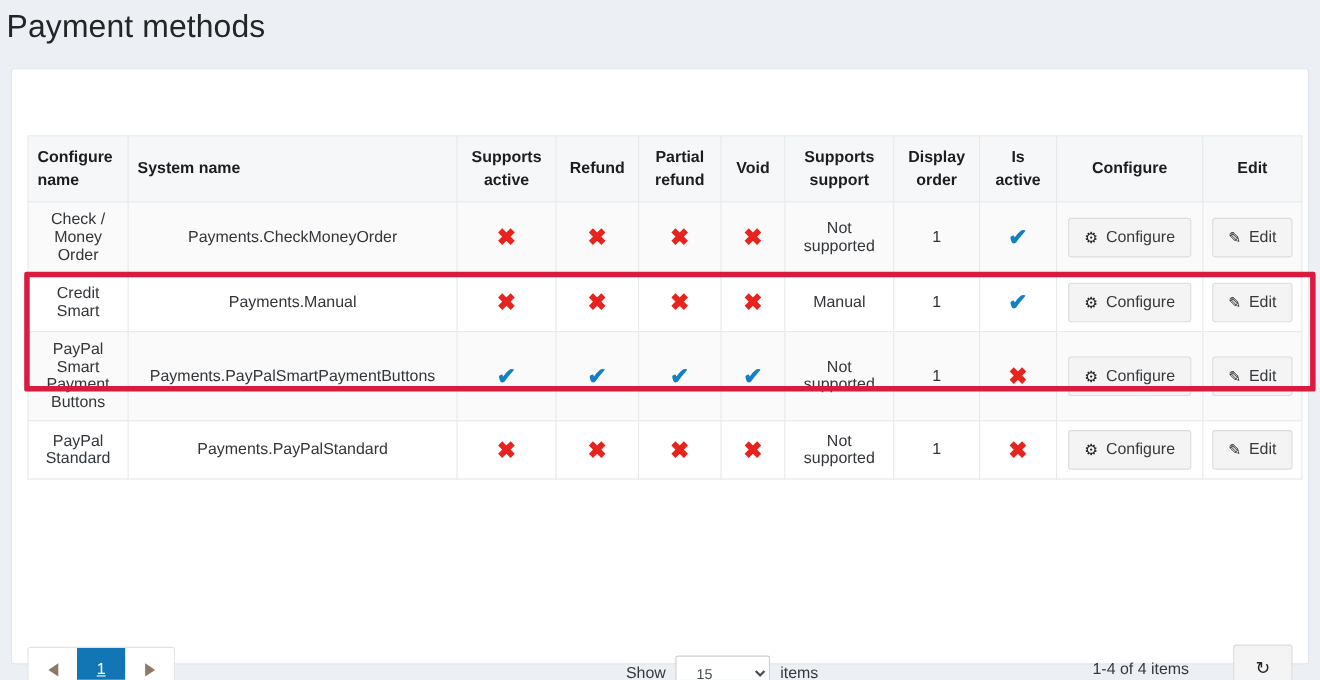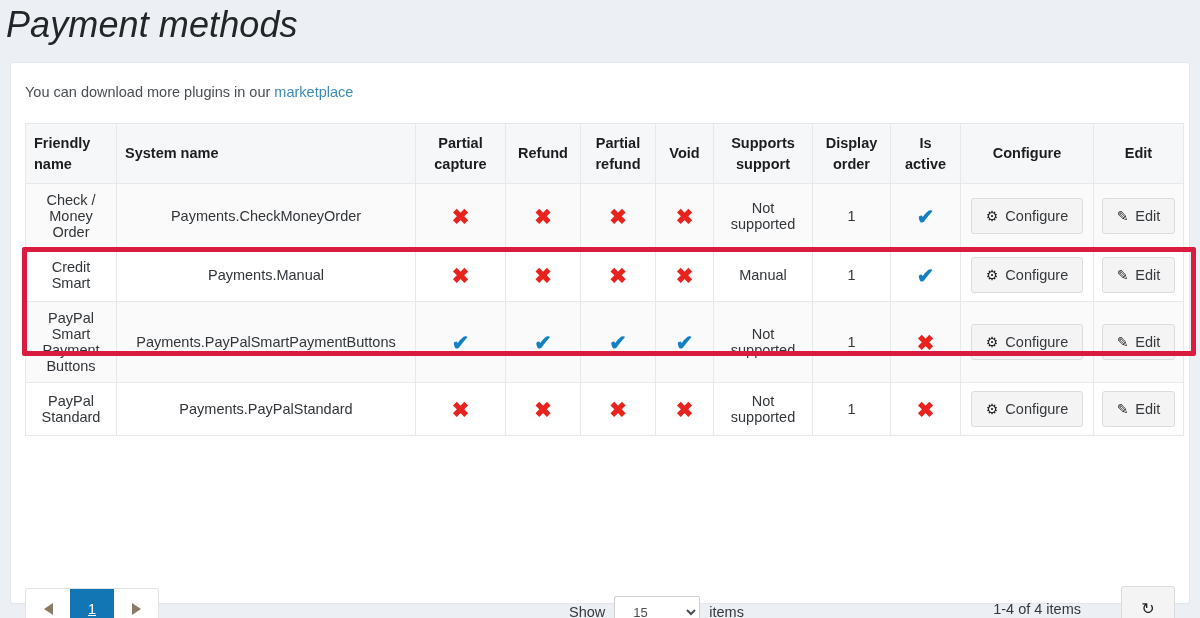--- a/index.html
+++ b/index.html
@@ -9,28 +9,27 @@
     background: #eceff4;
     font-family: "Liberation Sans", sans-serif;
     overflow: hidden;
   }
   #page {
     position: relative;
     width: 1200px; height: 618px;
     background: #eceff4;
   }
   .page-title {
-    font-size: 36px;
+    font-size: 29px;
     font-weight: 400;
     color: #232527;
     margin: 0;
     padding: 8px 0 0 6px;
     letter-spacing: .1px;
     line-height: 34px;
-    font-style: italic;
   }
   .card {
     position: absolute;
     left: 10px; top: 62px;
     width: 1180px; height: 542px;
     background: #ffffff;
     border: 1px solid #e3e6ea;
     border-radius: 3px;
   }
   .notice {
@@ -179,43 +178,40 @@
 </style>
 </head>
 <body>
 
 <div id="page" style="background: rgb(236, 239, 244);">
 
   <h1 class="page-title">Payment methods</h1>
 
   <div class="card">
 
-    <div class="notice">
-      <span>You can download more plugins in our </span><a href="#" style="color: rgb(61, 139, 181);">marketplace</a>
-    </div>
 
     <table class="grid">
       <colgroup>
         <col style="width:91px">
           <col style="width:299px">
           <col style="width:90px">
         <col style="width:75px">
           <col style="width:75px">
           <col style="width:58px">
         <col style="width:99px">
           <col style="width:78px">
           <col style="width:70px">
         <col style="width:133px">
           <col style="width:90px">
       </colgroup>
       <thead>
         <tr>
-          <th class="th-left">Friendly name</th>
+          <th class="th-left">Configure name</th>
           <th class="th-left">System name</th>
-          <th class="th-center">Partial capture</th>
+          <th class="th-center">Supports active</th>
           <th class="th-center">Refund</th>
           <th class="th-center">Partial refund</th>
           <th class="th-center">Void</th>
           <th class="th-center">Supports support</th>
           <th class="th-center">Display order</th>
           <th class="th-center">Is active</th>
           <th class="th-center">Configure</th>
           <th class="th-center">Edit</th>
         </tr>
       </thead>

